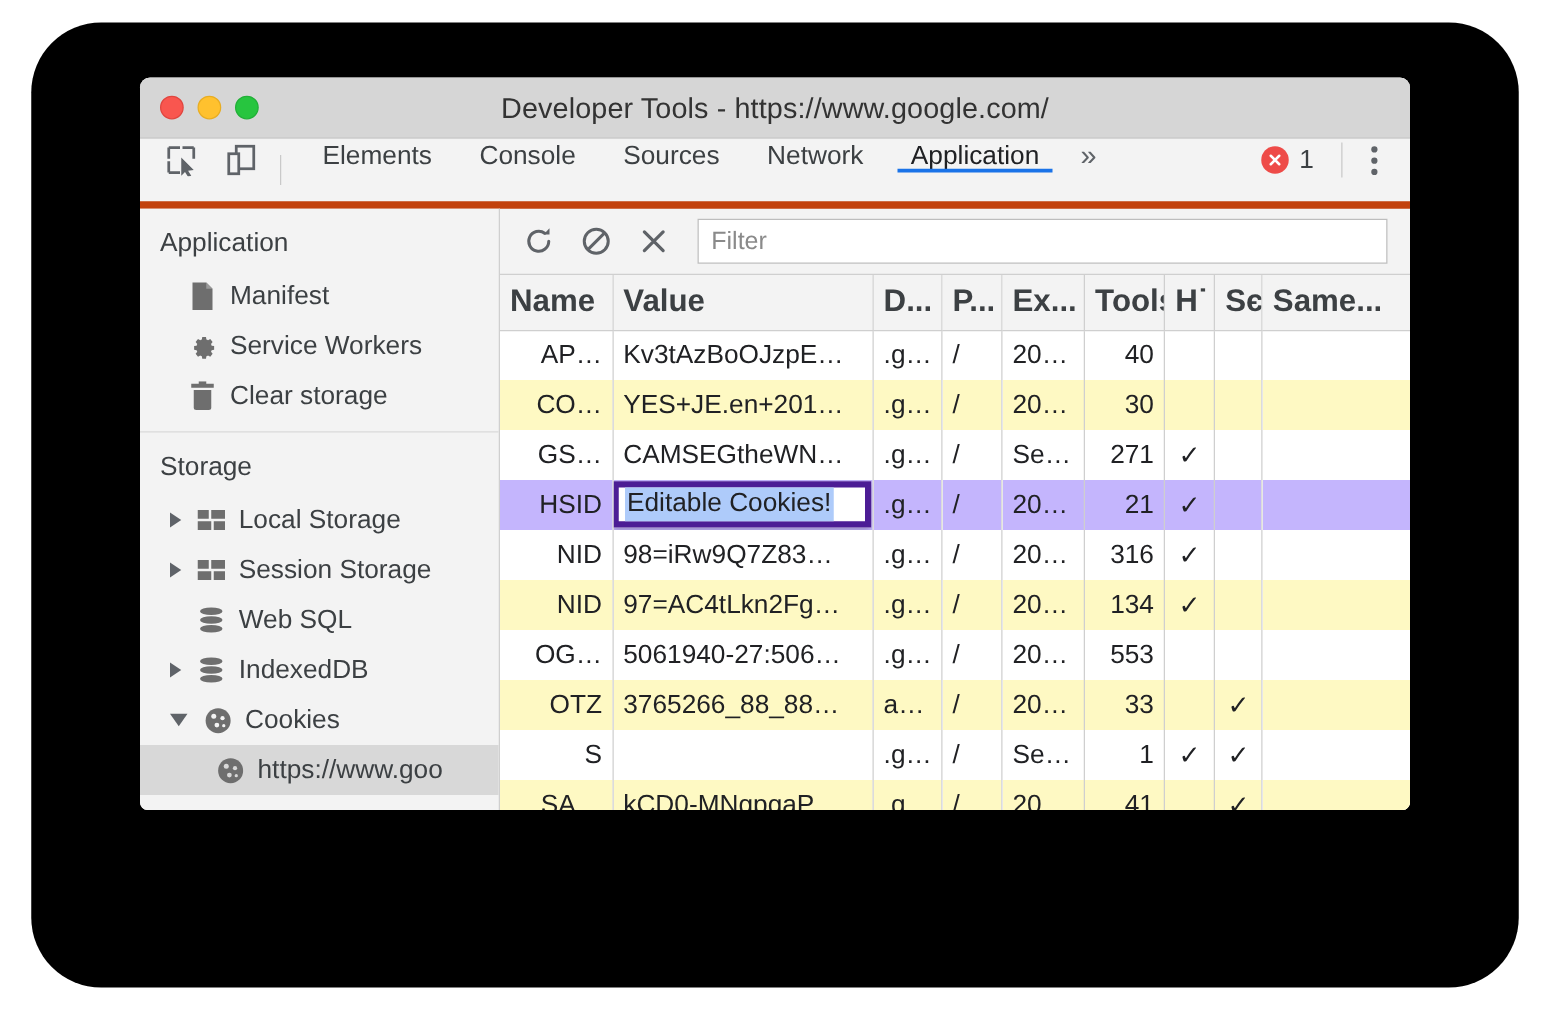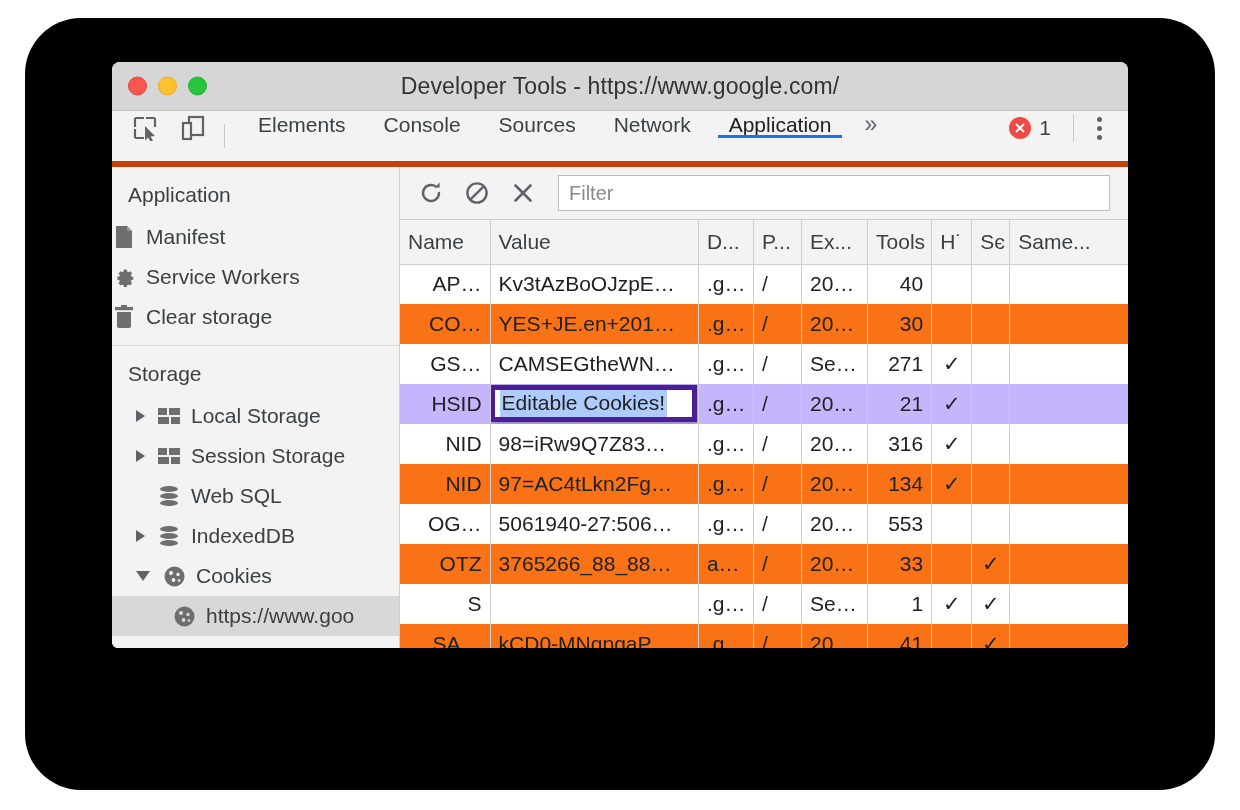--- a/index.html
+++ b/index.html
@@ -113,20 +113,21 @@
   }
   .side-section-title {
     font-size: 21px;
     color: #3c4043;
     padding: 16px 0 10px 16px;
   }
   .side-divider { height: 1px; background: #dadada; margin: 8px 0 0 0; }
   .tree-item {
     display: flex; align-items: center;
     height: 40px;
+    padding-left: 38px;
     font-size: 21px;
     color: #3c4043;
     cursor: pointer;
     gap: 10px;
   }
   .tree-item.indent2 { padding-left: 24px; }
   .twisty {
     width: 0; height: 0;
     border-left: 9px solid #5f6368;
     border-top: 6px solid transparent;
@@ -178,22 +179,22 @@
     font-family: "Liberation Sans", sans-serif;
     outline: none;
   }
   .filter-input::placeholder { color: #8a8a8a; }
 
   
   .table-wrap { flex: 1 1 auto; overflow: hidden; position: relative; }
   table.cookies { border-collapse: collapse; width: 100%; table-layout: fixed; }
   table.cookies th {
     background: #f3f3f3;
-    font-weight: normal;
-    font-size: 21px;
+    font-weight: bold;
+    font-size: 25px;
     color: #3c4043;
     text-align: left;
     height: 44px;
     padding: 0 8px;
     border-right: 1px solid #cfcfcf;
     border-bottom: 1px solid #cfcfcf;
     overflow: hidden;
     white-space: nowrap;
     cursor: pointer;
   }
@@ -202,21 +203,21 @@
     font-size: 21px;
     color: #202124;
     height: 40px;
     padding: 0 8px;
     border-right: 1px solid #cfcfcf;
     white-space: nowrap;
     overflow: hidden;
   }
   table.cookies td:last-child { border-right: none; }
   tr.even td { background: #ffffff; }
-  tr.odd td { background: #f97316; }
+  tr.odd td { background: #fef9c3; }
   tr.sel td { background: #c4b5fd; }
   td.name { text-align: right; }
   td.size { text-align: right; }
   td.check { text-align: center; font-size: 22px; color: #202124; }
 
   
   td.editing { position: relative; padding: 0; overflow: visible; }
   .edit-box {
     position: absolute;
     left: -1px; top: 1px;

